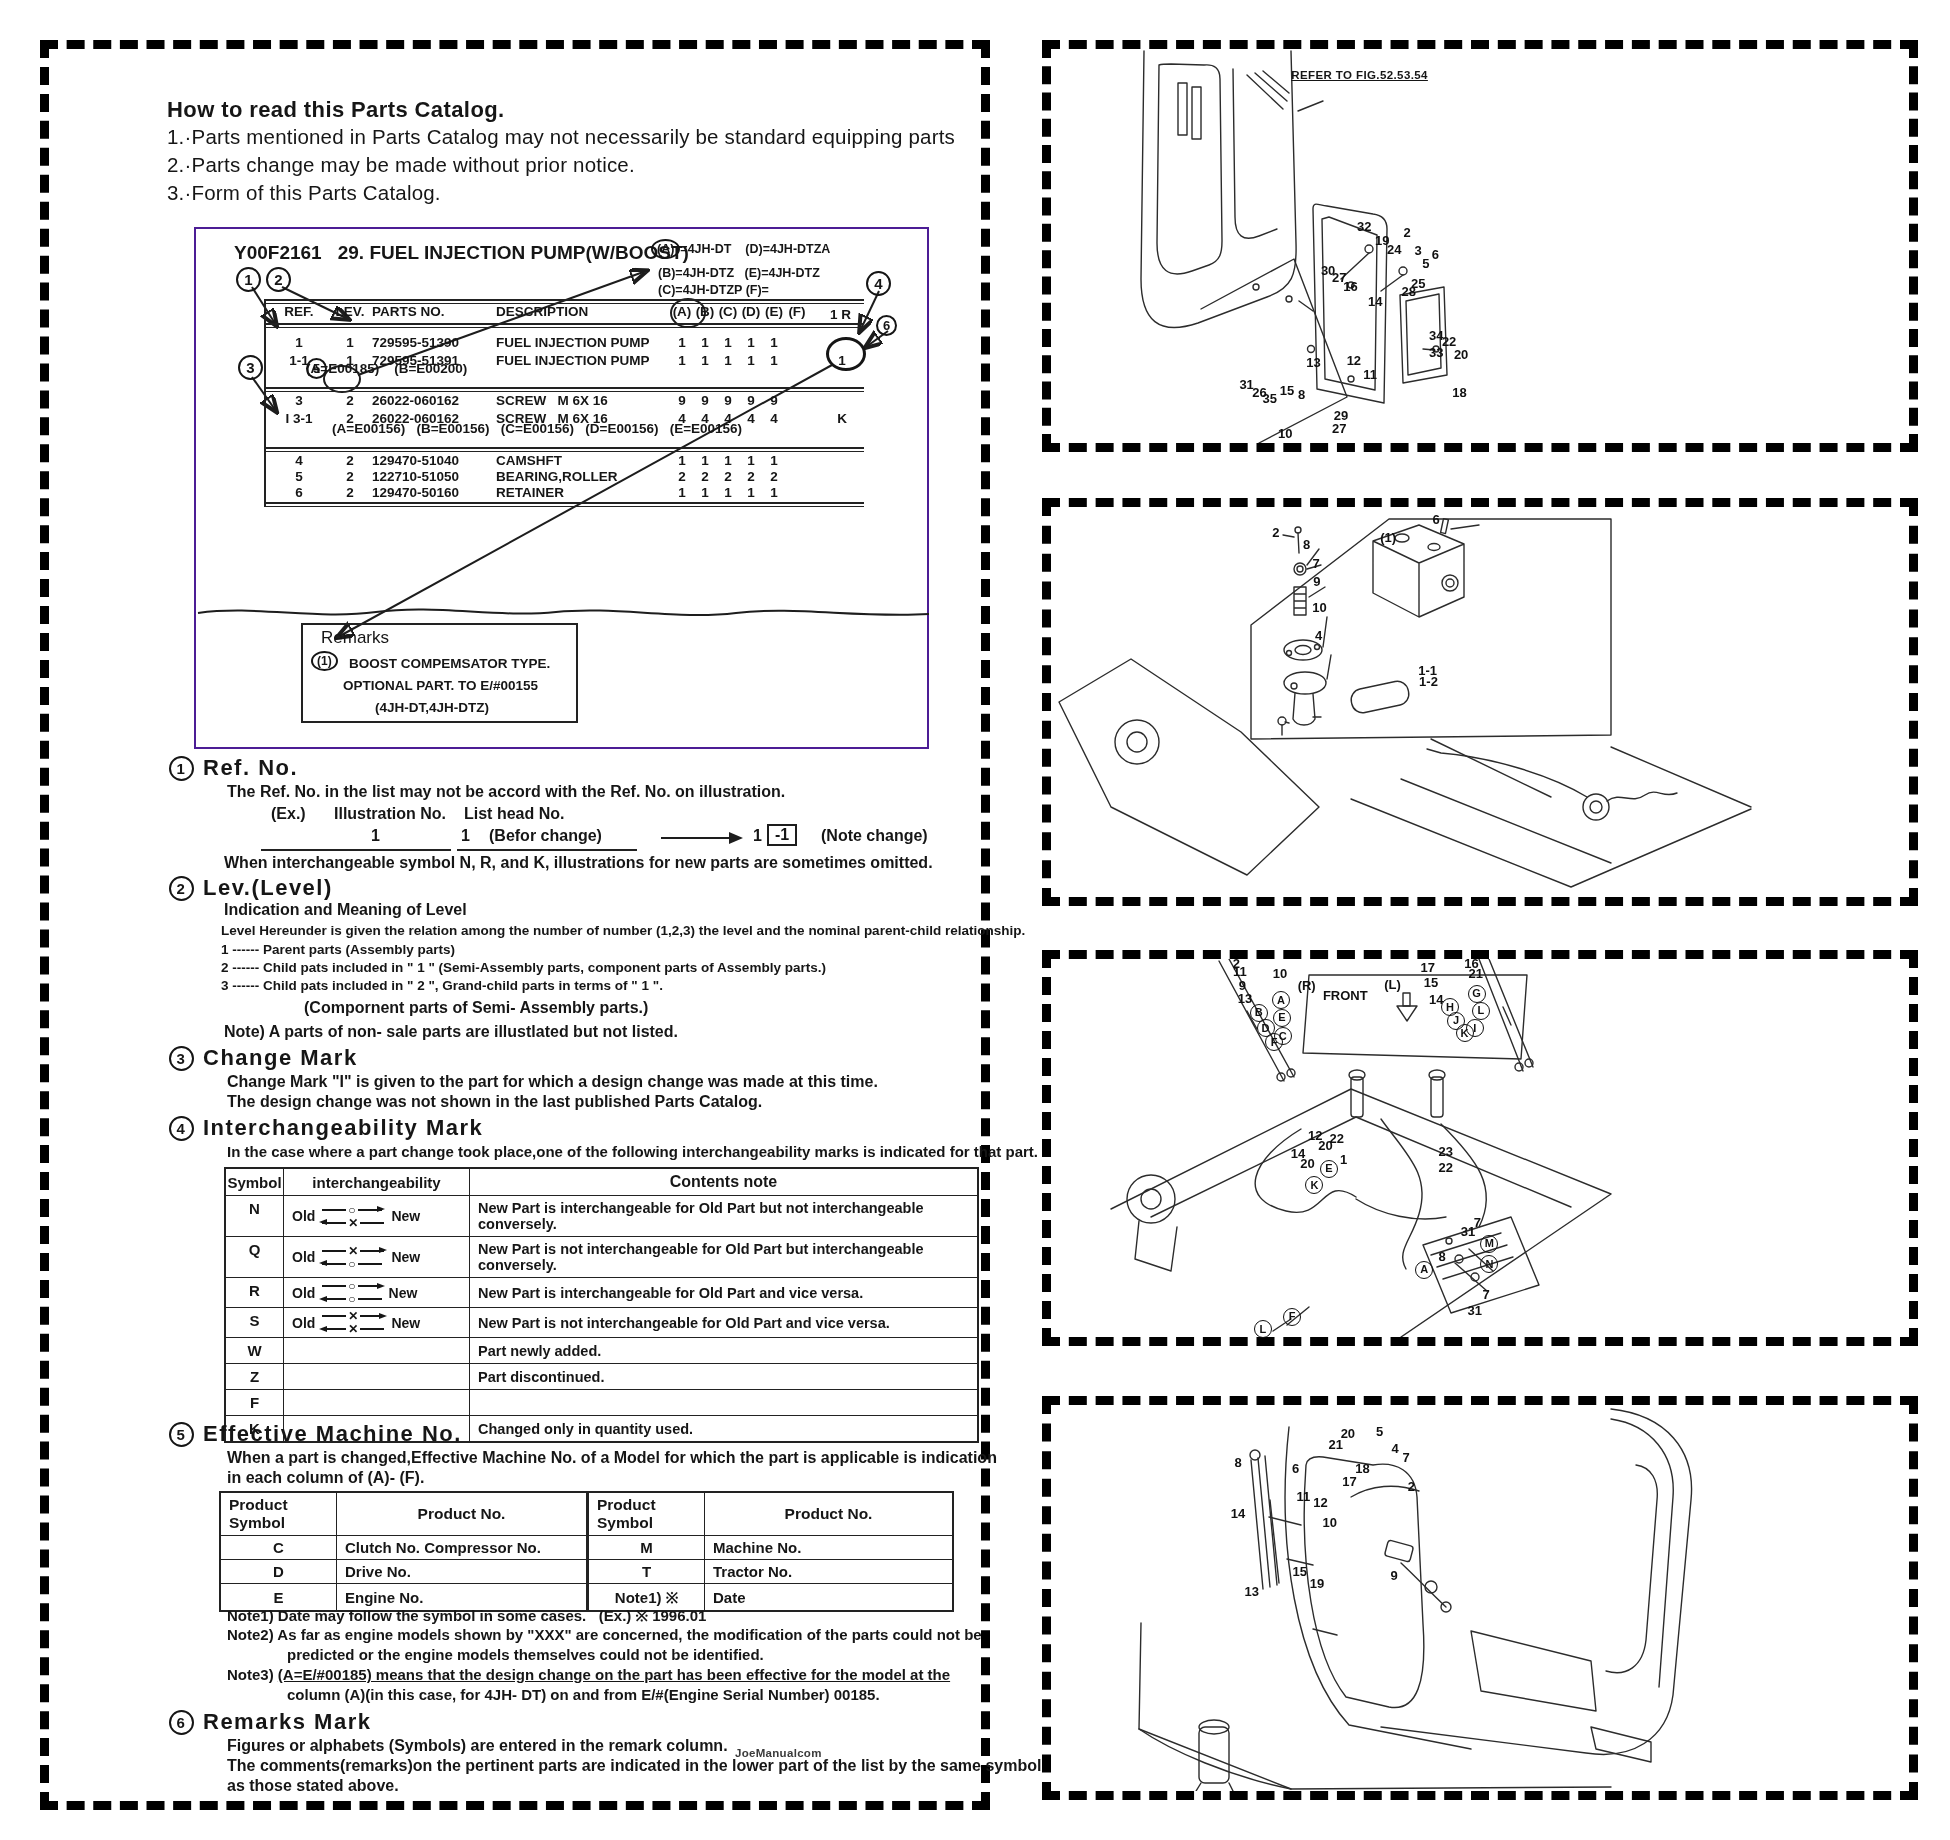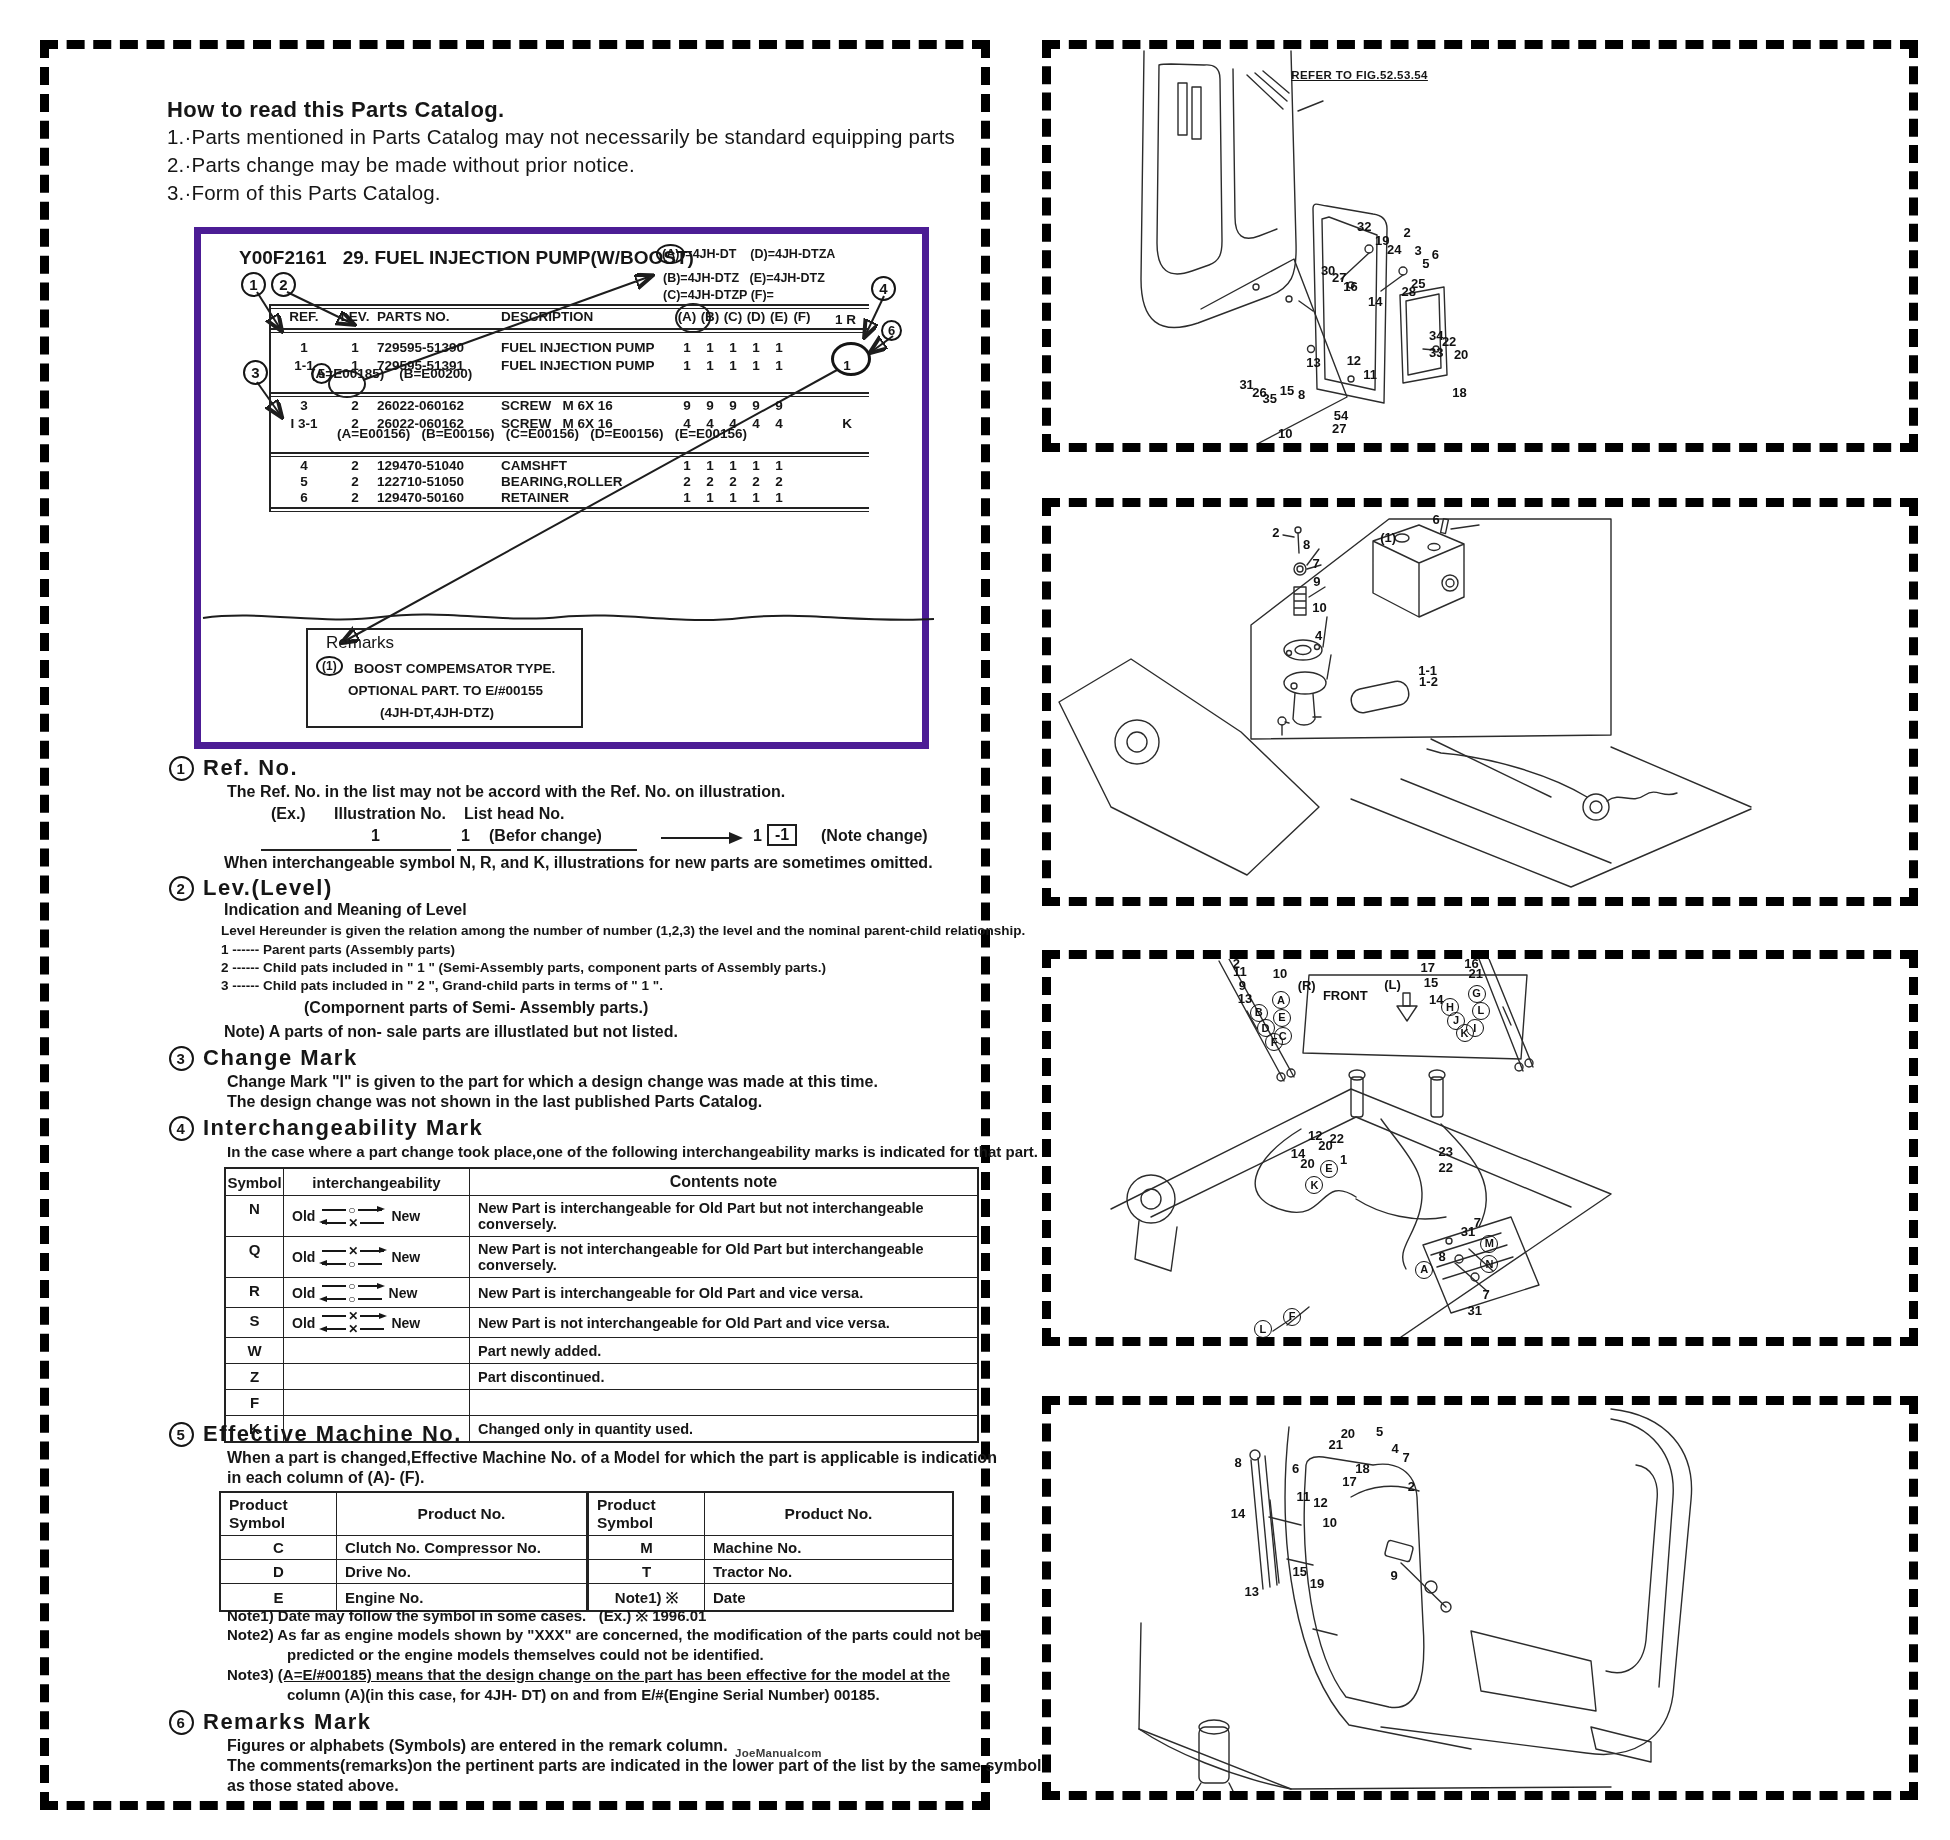--- a/index.html
+++ b/index.html
@@ -27,21 +27,21 @@
   .circ.sm{width:21px;height:21px;font-size:13px;border-width:2px}
   .oval{display:inline-block;border:2.4px solid #151515;border-radius:50%;padding:1px 4px;font-weight:700}
   
   .h0{font-size:22px;font-weight:700;letter-spacing:.4px}
   .item{font-size:20.5px;font-weight:400;letter-spacing:.2px}
   .sec{position:absolute;display:flex;align-items:center;gap:9px;font-size:22px;font-weight:700;letter-spacing:1.5px}
   .b16{font-size:16px;font-weight:600}
   .b15{font-size:15px;font-weight:600}
   .b13{font-size:13.5px;font-weight:600}
   
-  .sbox{position:absolute;left:185px;top:218px;width:735px;height:522px;border:7px solid #4c1d95}
+  .sbox{position:absolute;left:185px;top:218px;width:735px;height:522px;border:2px solid #4c1d95}
   .sbox .title{position:absolute;left:38px;top:13px;font-size:19px;font-weight:700;display:flex;gap:16px;white-space:pre}
   .legend-row{position:absolute;display:flex;align-items:center;font-size:12.5px;font-weight:700;white-space:pre}
   .legend-row .oval{border-width:2.6px;font-size:12.5px}
   .ttable{position:absolute;left:68px;top:70px;width:600px;height:208px;border-left:2.5px solid #222;
           font-size:13.5px;font-weight:700}
   .ttable span{position:absolute;white-space:pre}
   .rule{position:absolute;left:0;width:100%;height:5px;border-top:2.4px solid #222;border-bottom:1.4px solid #222}
   .trow{position:absolute;left:0;width:100%;height:18px}
   .c-ref{left:4px;width:58px;text-align:center}
   .c-lev{left:64px;width:40px;text-align:center}
@@ -524,21 +524,21 @@
     <span class="callout" style="left: 47.8%; top: 77.5%;">20</span>
     <span class="callout" style="left: 30.6%; top: 79.5%;">13</span>
     <span class="callout" style="left: 35.3%; top: 79%;">12</span>
     <span class="callout" style="left: 37.2%; top: 82.5%;">11</span>
     <span class="callout" style="left: 22.8%; top: 85%;">31</span>
     <span class="callout" style="left: 24.3%; top: 87%;">26</span>
     <span class="callout" style="left: 25.5%; top: 88.7%;">35</span>
     <span class="callout" style="left: 27.5%; top: 86.5%;">15</span>
     <span class="callout" style="left: 29.2%; top: 87.5%;">8</span>
     <span class="callout" style="left: 27.3%; top: 97.5%;">10</span>
-    <span class="callout" style="left: 33.8%; top: 93%;">54</span>
+    <span class="callout" style="left: 33.8%; top: 93%;">29</span>
     <span class="callout" style="left: 33.6%; top: 96.2%;">27</span>
     <span class="callout" style="left: 47.6%; top: 87%;">18</span>
   </div>
 
 <div class="dashed panel p2">
   <svg viewBox="0 0 858 390">
     <path d="M200,118 L338,12 L560,12 L560,228 L200,232 Z" stroke-width="1"></path>
     <path d="M322,34 L368,18 L413,37 L368,56 Z M322,34 L322,86 L368,110 L368,56 M413,37 L413,90 L368,110"></path>
     <ellipse cx="351" cy="31" rx="7" ry="4"></ellipse>
       <ellipse cx="383" cy="40" rx="6" ry="3.5"></ellipse>

